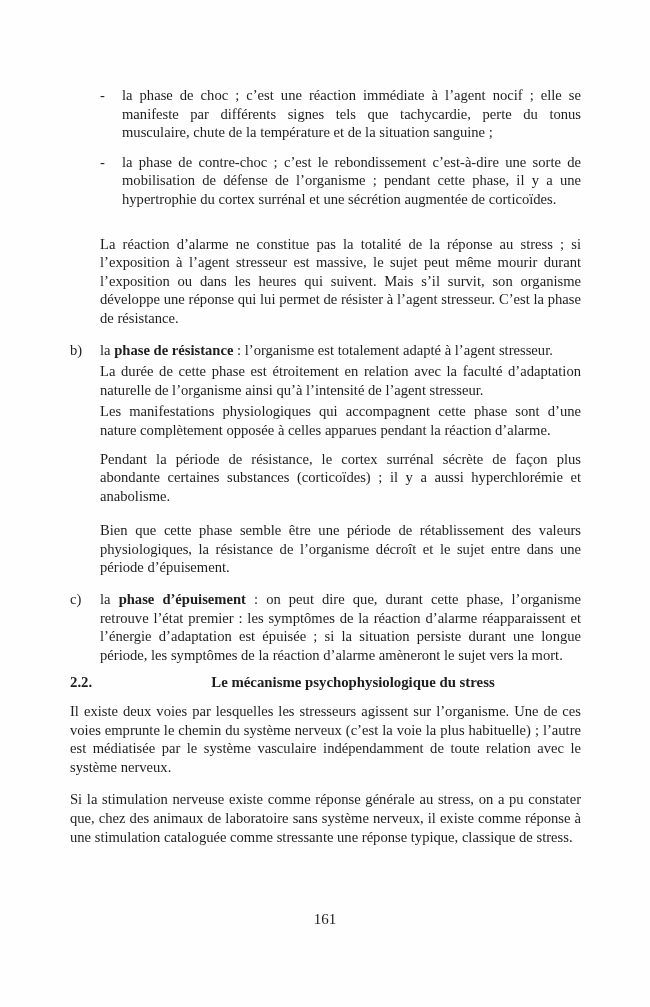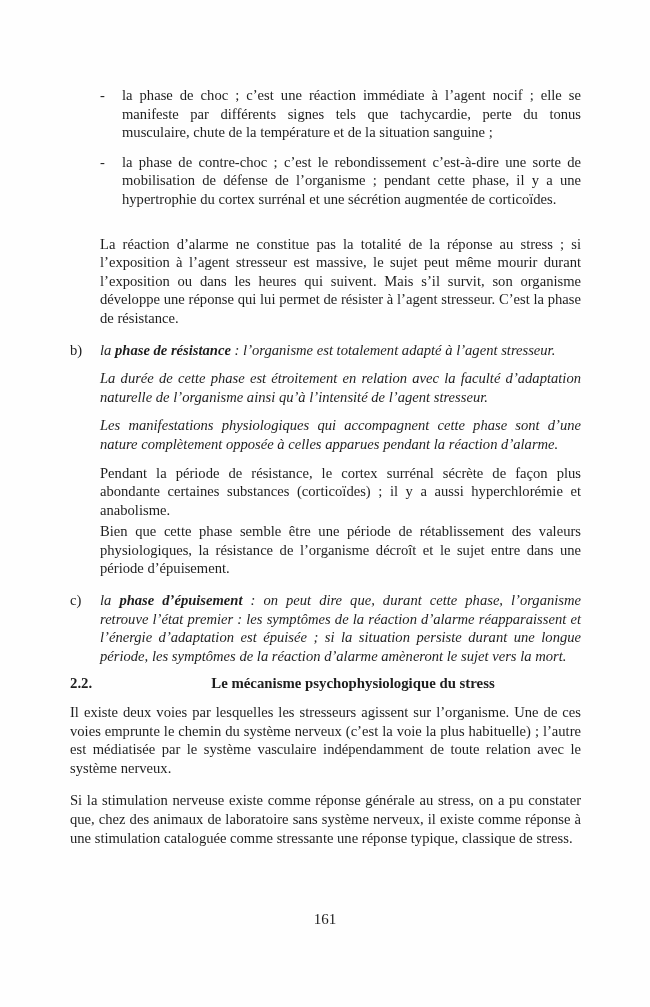--- a/index.html
+++ b/index.html
@@ -23,25 +23,25 @@
   p { margin: 0; text-align: justify; hyphens: manual; }
 
   .dash-item { display: flex; margin-left: 30px; margin-bottom: 11px; }
   .dash-item .dash { flex: 0 0 22px; text-align: left; }
   .dash-item .dash-text { flex: 1; }
 
   .alarm-para { margin-left: 30px; margin-top: 26px; }
 
   .lettered-item { display: flex; margin-top: 13px; }
   .lettered-item .item-label { flex: 0 0 30px; }
-  .lettered-item .item-body { flex: 1; font-style: italic; }
-  .item-body p + p { margin-top: 10px; }
+  .lettered-item .item-body { flex: 1; }
+  .item-body p + p { margin-top: 3px; }
 
   .resist-block { margin-left: 30px; margin-top: 10px; }
-  .resist-block p + p { margin-top: 3px; }
+  .resist-block p + p { margin-top: 16px; }
 
   .section-heading {
     display: flex;
     margin-top: 9px;
     font-weight: bold;
     font-size: 14.8px;
   }
   .section-heading .h-num { flex: 0 0 55px; }
   .section-heading .h-title { flex: 1; text-align: center; }
 

